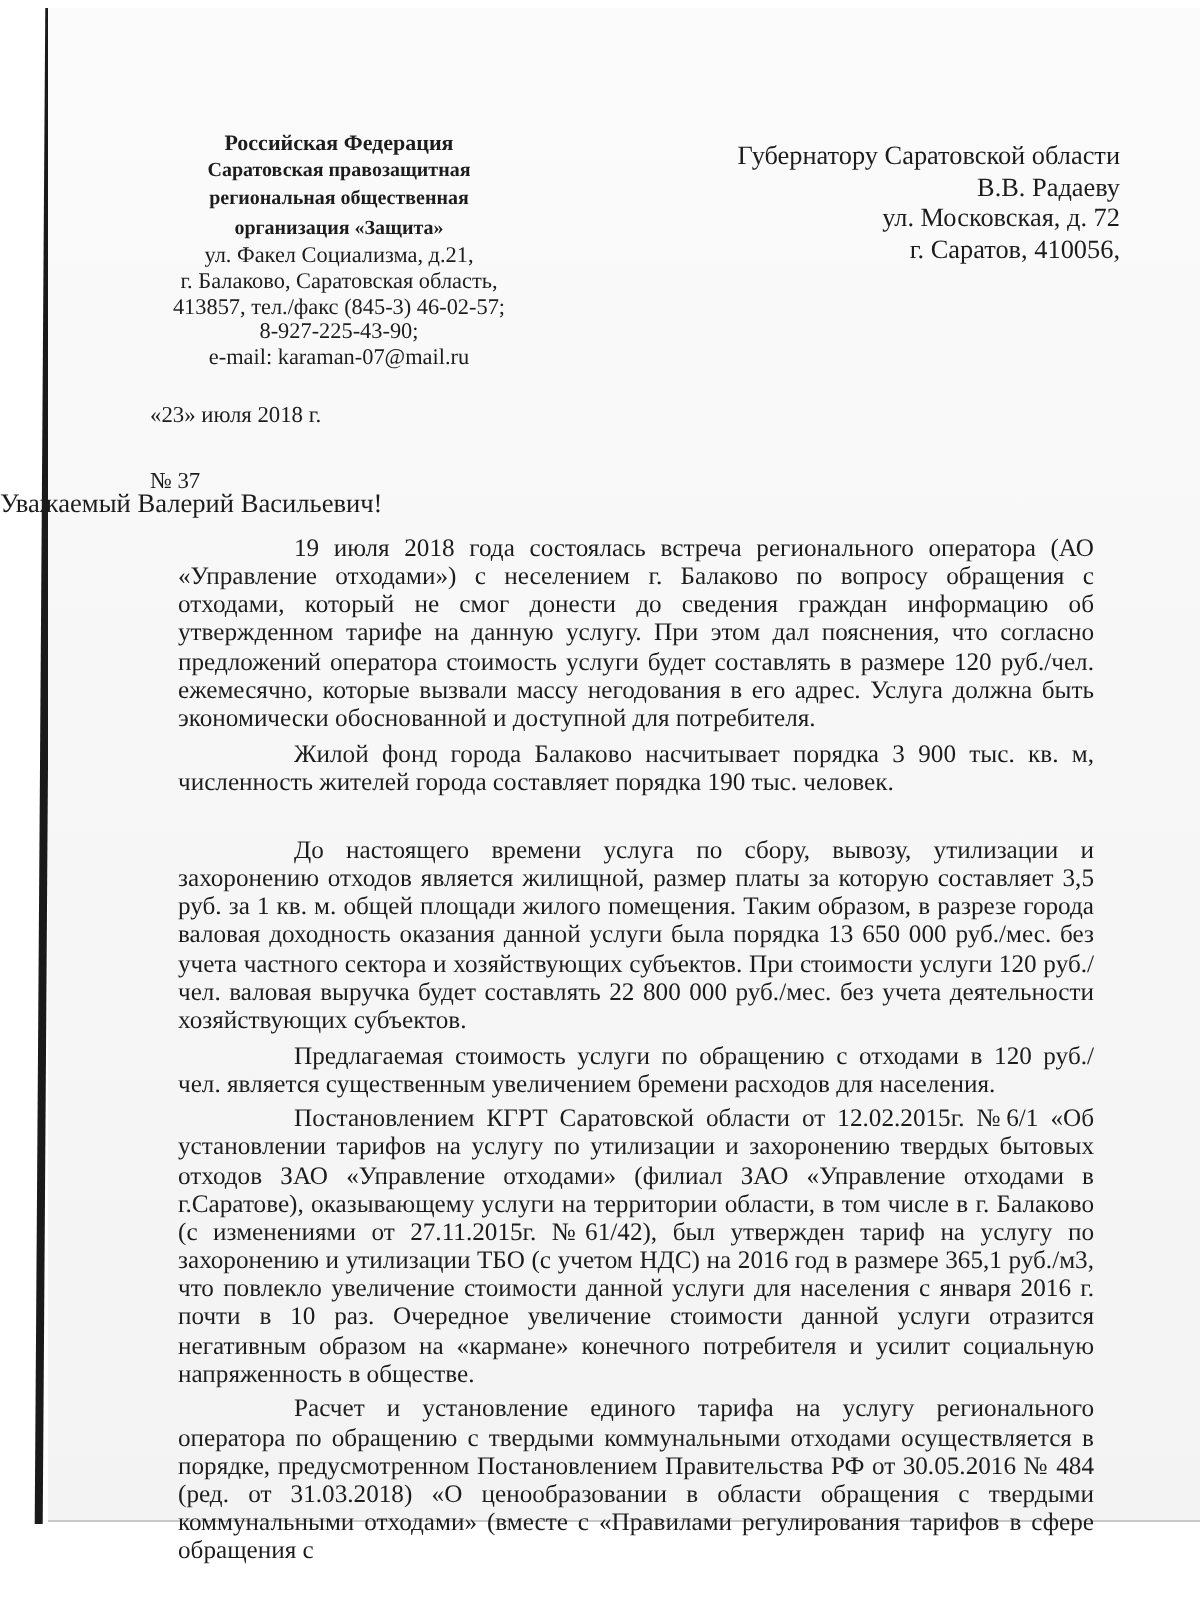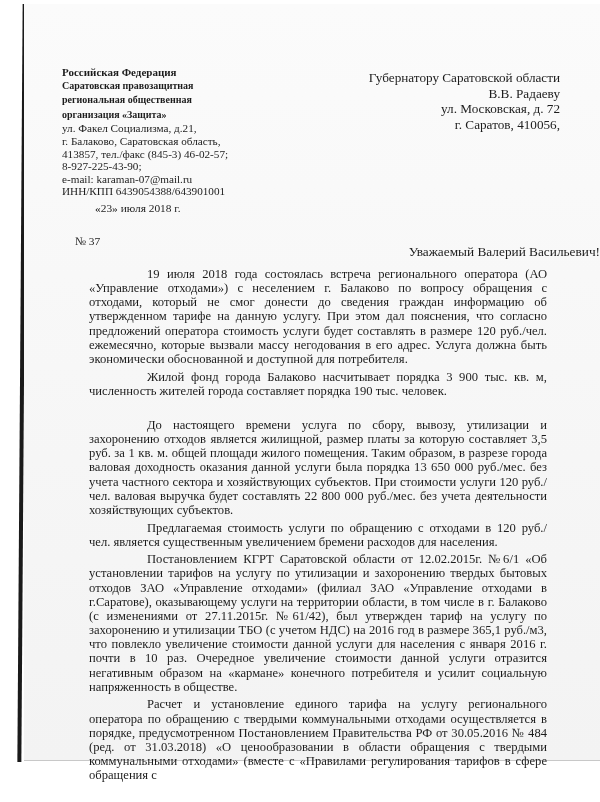--- a/index.html
+++ b/index.html
@@ -17,34 +17,34 @@
     .edge-line {
       position: absolute; left: 20px; top: 4px; width: 4px; height: 758px;
       background: #1a1a1a; transform: skewX(-0.4deg);
     }
     .bottom-edge {
       position: absolute; left: 24px; top: 760px; width: 576px; height: 1px;
       background: #c8c8c8;
     }
     .sender {
       position: absolute; left: 62px; top: 66px; width: 215px;
-      font-size: 11.2px; line-height: 12.6px;
+      text-align: center; font-size: 11.2px; line-height: 12.6px;
     }
     .sender .country { font-weight: bold; font-size: 11px; }
     .sender .org { font-weight: bold; font-size: 10px; line-height: 14.6px; }
     .recipient {
       position: absolute; left: 332px; top: 70px; width: 228px;
       text-align: right; font-size: 13.2px; line-height: 15.5px;
     }
     .recipient .addr { }
-    .date { position: absolute; left: 75px; top: 202px; font-size: 11.4px; margin-left: 20px; }
+    .date { position: absolute; left: 75px; top: 202px; font-size: 11.4px; }
     .number { position: absolute; left: 75px; top: 235px; font-size: 11.4px; }
     .salutation {
       position: absolute; left: 0; width: 600px; top: 244px;
-      text-align: right; font-size: 13.3px; box-sizing: border-box;
+      text-align: left; font-size: 13.3px; box-sizing: border-box;
     }
     .body {
       position: absolute; left: 89px; top: 267px; width: 458px;
       font-size: 12.6px; line-height: 14.15px; text-align: justify;
     }
     .body p { margin: 0 0 3.5px 0; text-indent: 58px; }
     .body p.tight { margin-bottom: 20px; }
   </style>
 </head>
 <body>
@@ -56,21 +56,20 @@
 <div class="sender">
   <div class="country">Российская Федерация</div>
   <div class="org">Саратовская правозащитная</div>
   <div class="org">региональная общественная</div>
   <div class="org">организация «Защита»</div>
   <div>ул. Факел Социализма, д.21,</div>
   <div>г. Балаково, Саратовская область,</div>
   <div>413857, тел./факс (845-3) 46-02-57;</div>
   <div>8-927-225-43-90;</div>
   <div>e-mail: karaman-07@mail.ru</div>
-  <div>ИНН/КПП  6439054388/643901001</div>
 </div>
 
 <div class="recipient">
   <div>Губернатору Саратовской области</div>
   <div>В.В. Радаеву</div>
   <div class="addr">ул. Московская, д. 72</div>
   <div>г. Саратов, 410056,</div>
 </div>
 
 <div class="date">«23» июля 2018 г.</div>

